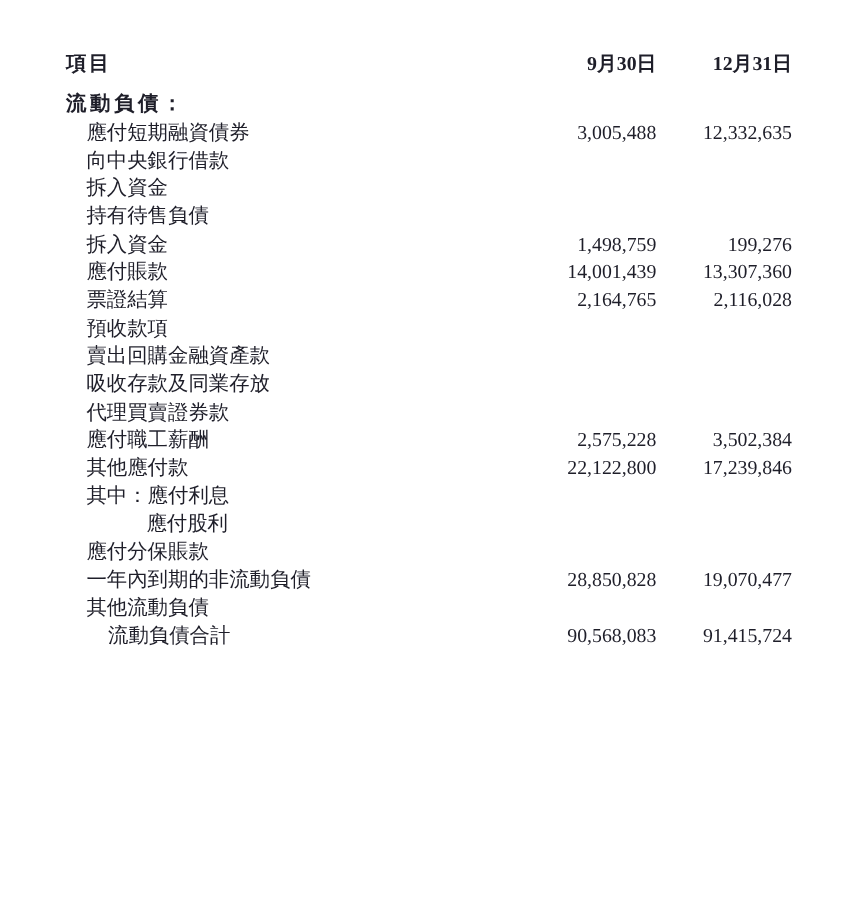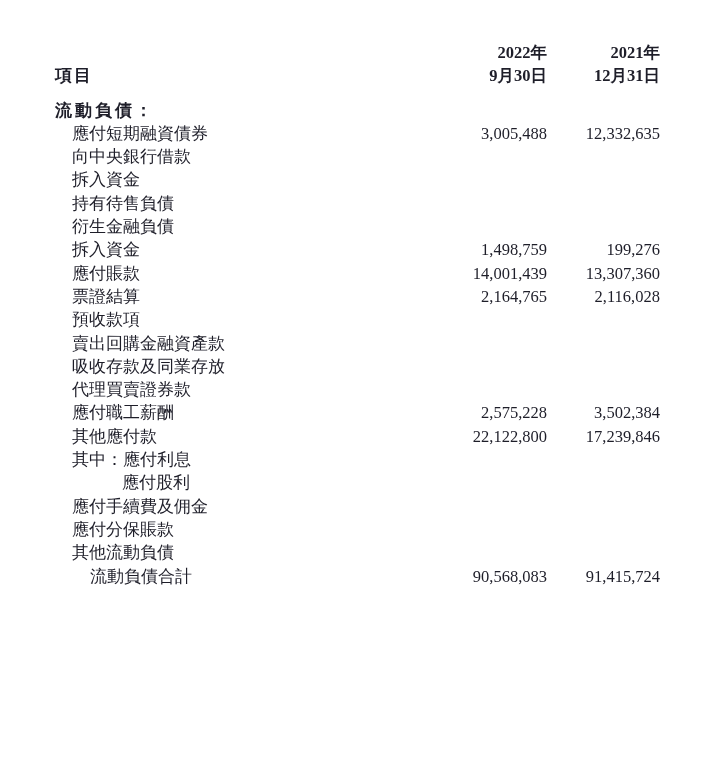--- a/index.html
+++ b/index.html
@@ -58,25 +58,20 @@
 
 <div class="sheet">
   <table>
     <colgroup>
       <col class="c-label">
       <col class="c-2022">
       <col class="c-2021">
     </colgroup>
     <thead>
       <tr>
-        <td></td>
-        <td class="num">2022年</td>
-        <td class="num">2021年</td>
-      </tr>
-      <tr>
         <td class="hdr-item">項目</td>
         <td class="num">9月30日</td>
         <td class="num">12月31日</td>
       </tr>
     </thead>
     <tbody id="rows-body">
       <tr class="section-row">
         <td colspan="3">流動負債：</td>
       </tr>
         <tr>
@@ -89,25 +84,20 @@
           <td class="num"></td>
           <td class="num"></td>
         </tr>
         <tr>
           <td class="ind-item">拆入資金</td>
           <td class="num"></td>
           <td class="num"></td>
         </tr>
         <tr>
           <td class="ind-item">持有待售負債</td>
-          <td class="num"></td>
-          <td class="num"></td>
-        </tr>
-        <tr>
-          <td class="ind-item">衍生金融負債</td>
           <td class="num"></td>
           <td class="num"></td>
         </tr>
         <tr>
           <td class="ind-item">拆入資金</td>
           <td class="num">1,498,759</td>
           <td class="num">199,276</td>
         </tr>
         <tr>
           <td class="ind-item">應付賬款</td>
@@ -153,28 +143,28 @@
           <td class="ind-item">其中：應付利息</td>
           <td class="num"></td>
           <td class="num"></td>
         </tr>
         <tr>
           <td class="ind-sub">應付股利</td>
           <td class="num"></td>
           <td class="num"></td>
         </tr>
         <tr>
-          <td class="ind-item">應付手續費及佣金</td>
+          <td class="ind-item">應付分保賬款</td>
           <td class="num"></td>
           <td class="num"></td>
         </tr>
         <tr>
-          <td class="ind-item">應付分保賬款</td>
-          <td class="num"></td>
-          <td class="num"></td>
+          <td class="ind-item">一年內到期的非流動負債</td>
+          <td class="num">28,850,828</td>
+          <td class="num">19,070,477</td>
         </tr>
         <tr>
           <td class="ind-item">其他流動負債</td>
           <td class="num"></td>
           <td class="num"></td>
         </tr>
         <tr>
           <td class="ind-total">流動負債合計</td>
           <td class="num">90,568,083</td>
           <td class="num">91,415,724</td>

